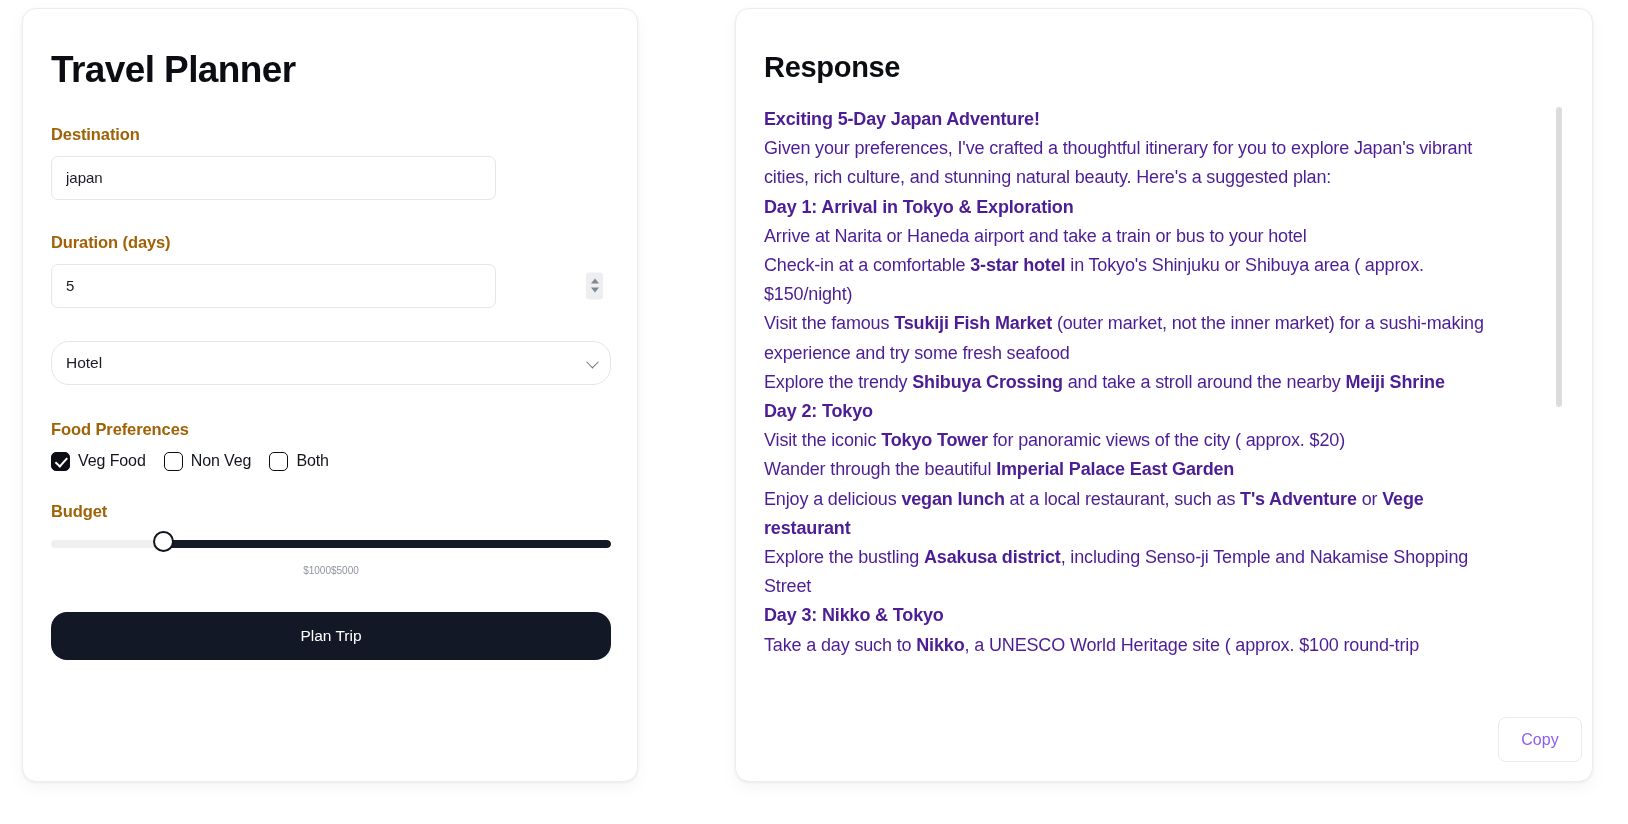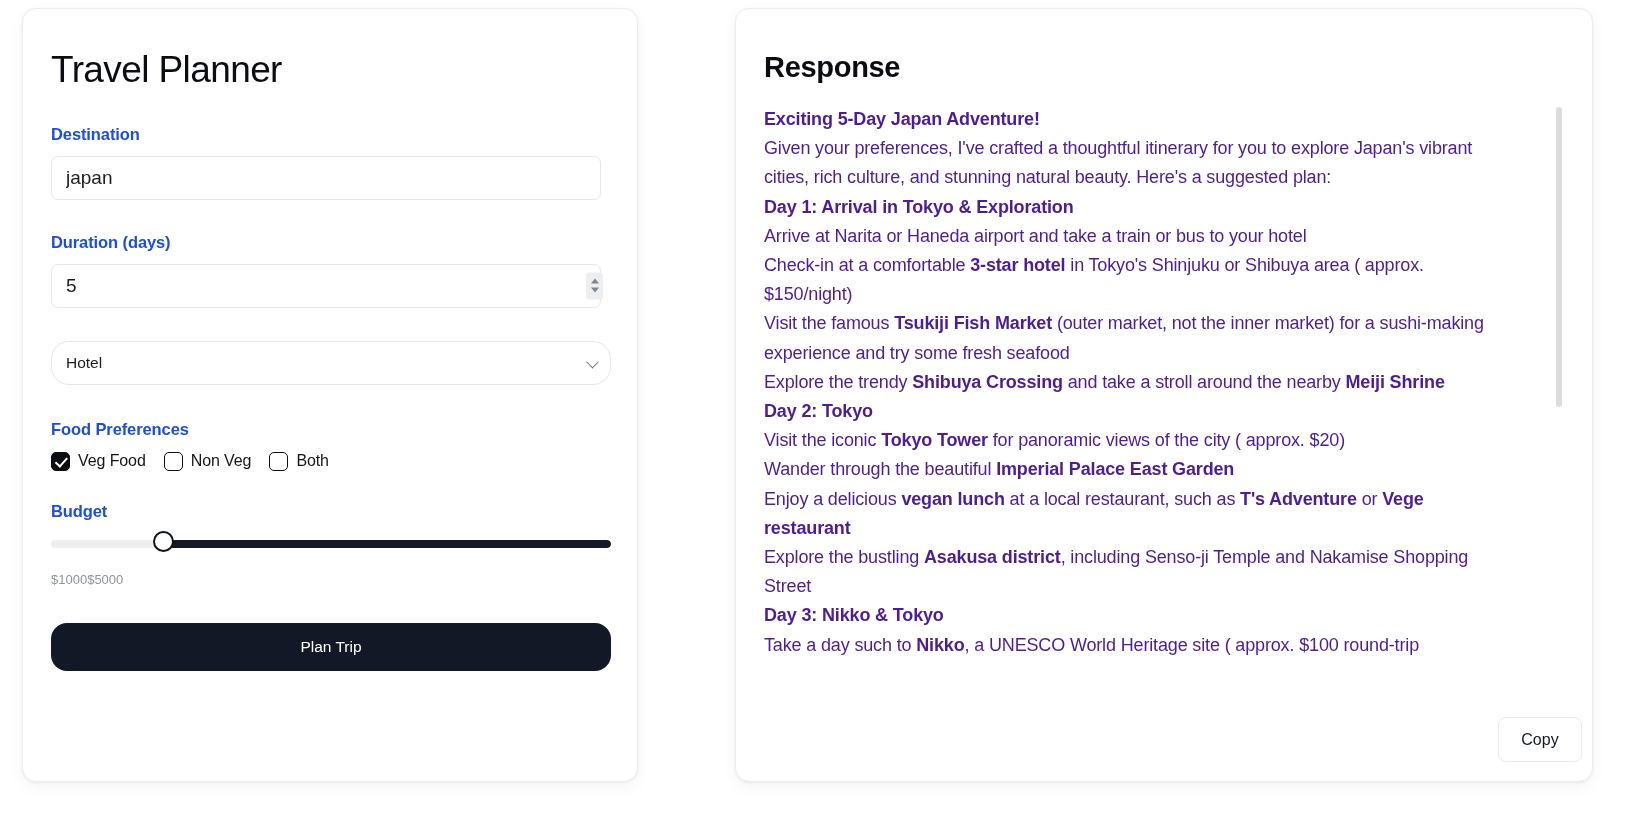--- a/index.html
+++ b/index.html
@@ -24,41 +24,41 @@
     left: 22px; top: 8px;
     width: 616px; height: 774px;
     background: #ffffff;
     border: 1px solid #ececec;
     border-radius: 14px;
     box-shadow: 0 1px 3px rgba(0,0,0,0.06), 0 6px 18px rgba(0,0,0,0.04);
     padding: 28px 28px 0 28px;
   }
   .app-title {
     font-size: 37px;
-    font-weight: normal;
+    font-weight: bold;
     letter-spacing: -0.6px;
     color: #0b0d12;
     margin: 13px 0 0 0;
     line-height: 1.1;
   }
 
   .field { margin-top: 0; }
   .field-label {
     font-size: 16.5px;
     font-weight: bold;
-    color: #1d4ed8;
+    color: #a16207;
     letter-spacing: -0.1px;
   }
   .text-input {
     display: block;
-    width: 550px;
+    width: 445px;
     height: 44px;
     margin-top: 12px;
     padding: 0 14px;
-    font-size: 19px;
+    font-size: 15px;
     color: #1a1d24;
     font-family: "Liberation Sans", sans-serif;
     background: #ffffff;
     border: 1px solid #e6e6e8;
     border-radius: 7px;
     outline: none;
   }
   .number-wrap { position: relative; width: 560px; }
   .spinner {
     position: absolute;
@@ -141,23 +141,23 @@
   .thumb {
     position: absolute;
     top: -2px;
     width: 21px; height: 21px;
     border-radius: 50%;
     background: #ffffff;
     border: 2px solid #111418;
     cursor: pointer;
   }
   .range-labels {
-    display: flex; justify-content: flex-start;
-    width: 560px; margin-top: 17px;
-    font-size: 13px; color: #8d949e;
+    display: flex; justify-content: center;
+    width: 560px; margin-top: 10px;
+    font-size: 10px; color: #8d949e;
   }
 
   .plan-btn {
     display: block;
     width: 560px; height: 48px;
     margin-top: 36px;
     background: #121826;
     color: #ffffff;
     font-size: 15.5px;
     font-family: "Liberation Sans", sans-serif;
@@ -218,21 +218,21 @@
   }
 
   .copy-btn {
     position: absolute;
     left: 762px; top: 708px;
     width: 84px; height: 45px;
     background: #ffffff;
     border: 1px solid #eaeaea;
     border-radius: 8px;
     font-size: 16px;
-    color: #0f172a;
+    color: #8b5cf6;
     font-family: "Liberation Sans", sans-serif;
     cursor: pointer;
   }
 </style>
 </head>
 <body>
 
 <div class="page">
 
   <div class="form-card">

